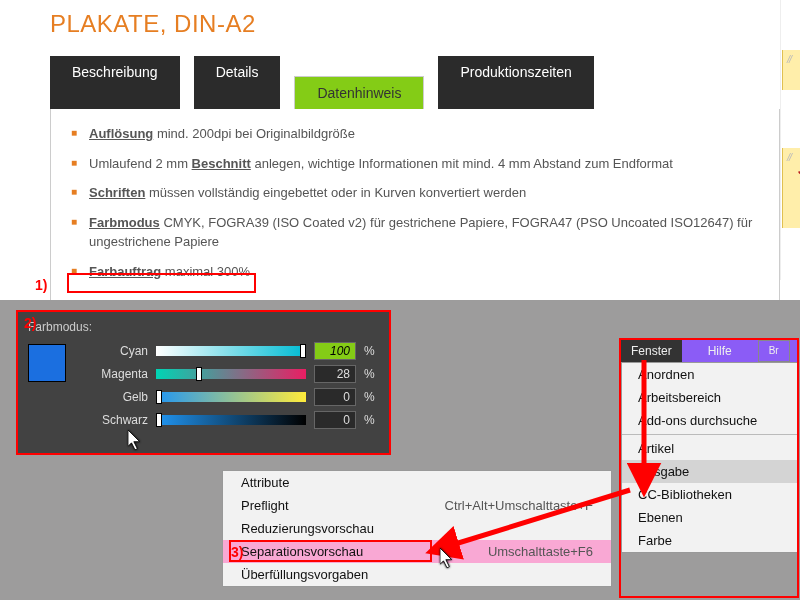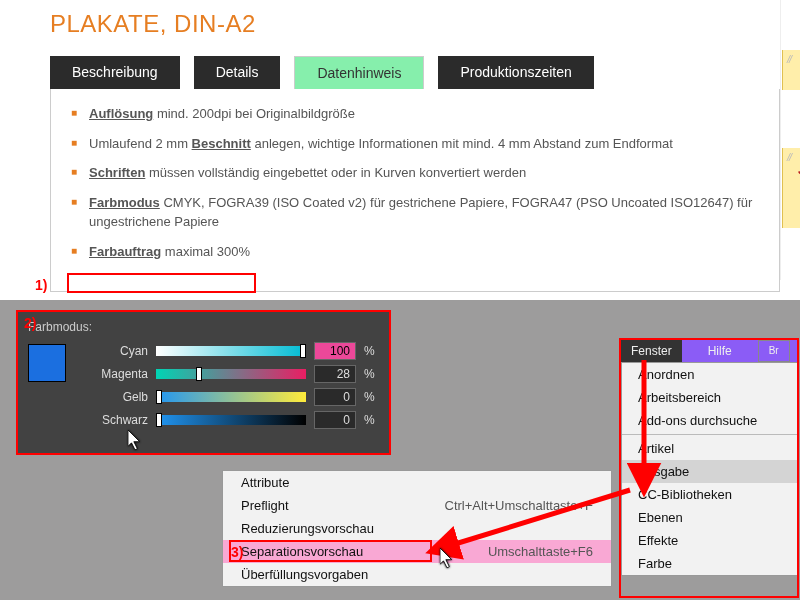--- a/index.html
+++ b/index.html
@@ -4,21 +4,21 @@
 <style>
   * { box-sizing: border-box; margin: 0; padding: 0; }
   body { font-family: Arial, sans-serif; font-size: 13px; background: #fff; width: 800px; height: 600px; overflow: hidden; position: relative; }
 
   .page-top { padding: 10px 20px 0 50px; }
   .title { color: #e67e22; font-size: 24px; font-weight: normal; letter-spacing: 0.5px; font-family: "Trebuchet MS", sans-serif; }
 
   .tabs { display: flex; margin-top: 18px; gap: 12px; }
   .tab { background: #2b2b2b; color: #fff; padding: 8px 22px; font-size: 14px; cursor: pointer; }
   .tab + .tab { margin-left: 2px; }
-  .tab.active { background: #86efac; color: #333; border-top: 1px solid #ccc; border-left: 1px solid #ccc; border-right: 1px solid #ccc; }
+  .tab.active { background: #84cc16; color: #333; border-top: 1px solid #ccc; border-left: 1px solid #ccc; border-right: 1px solid #ccc; margin-top: 20px; }
 
   .panel { background: #fff; border: 1px solid #ccc; padding: 15px 20px 20px 20px; border-top: none; }
   .bullet-list { list-style: none; }
   .bullet-list li { position: relative; padding-left: 18px; margin-bottom: 10px; color: #555; line-height: 1.5; }
   .bullet-list li::before { content: "■"; color: #e67e22; position: absolute; left: 0; top: 1px; font-size: 10px; }
   .bullet-list a { color: #555; text-decoration: underline; font-weight: bold; }
 
   .ann-num { position: absolute; color: #f00; font-weight: bold; font-size: 14px; }
   .ann-1 { left: 35px; top: 277px; }
   .ann-2 { left: 24px; top: 315px; }
@@ -39,21 +39,21 @@
   .sliders { margin-left: 58px; margin-top: 8px; }
   .slider-row { display: flex; align-items: center; gap: 8px; margin-bottom: 5px; }
   .slider-label { width: 62px; text-align: right; color: #ddd; }
   .track { position: relative; width: 150px; height: 10px; }
   .track.cyan { background: linear-gradient(to right,#fff,#00bcd4); }
   .track.mag { background: linear-gradient(to right,#00d4b4,#e91e63); }
   .track.gelb { background: linear-gradient(to right,#2196f3,#ffeb3b); }
   .track.schw { background: linear-gradient(to right,#2196f3,#000); }
   .thumb { position:absolute; top:-2px; width:6px; height:14px; background:#fff; border:1px solid #000; }
   .valbox { width: 42px; height: 18px; background: #2a2a2a; border: 1px solid #666; text-align: right; padding: 0 5px; color: #ddd; line-height: 17px; }
-  .valbox.hl { background: #ec4899; color:#000; }
+  .valbox.hl { background: #84cc16; color:#000;font-style:italic; }
   .pct { width: 14px; color: #ddd; }
 
   .submenu { position: absolute; left: 222px; top: 470px; width: 390px; background: #f2f2f2; border: 1px solid #999; font-size: 13px; }
   .submenu .mi { display: flex; justify-content: space-between; padding: 4px 18px; color:#111; cursor:pointer; }
   .submenu .mi.sel { background:#f9a8d4; }
   .submenu .num3 { position:absolute; left:8px; top:73px; color:#f00; font-weight:bold; font-size:14px; }
 
   .topmenu { position: absolute; left: 621px; top: 340px; width: 178px; background: #555; }
   .menubar { display:flex; gap:16px; background:#8b5cf6; color:#eee; font-size:12px; }
   .menubar span { padding: 4px 10px; cursor:pointer; }
@@ -186,21 +186,20 @@
   </div>
   <div class="drop" id="drop">
       <div class="di">Anordnen</div>
       <div class="di">Arbeitsbereich</div>
       <div class="di">Add-ons durchsuche</div>
       <hr>
       <div class="di">Artikel</div>
       <div class="di hl">Ausgabe</div>
       <div class="di">CC-Bibliotheken</div>
       <div class="di">Ebenen</div>
-      <div class="di">Effekte</div>
       <div class="di">Farbe</div>
     </div>
 </div>
 
 <div class="ann-num ann-1">1)</div>
 <div class="ann-num ann-2">2)</div>
 
 <div class="redbox rb-1"></div>
 <div class="redbox rb-2"></div>
 <div class="redbox rb-3"></div>

